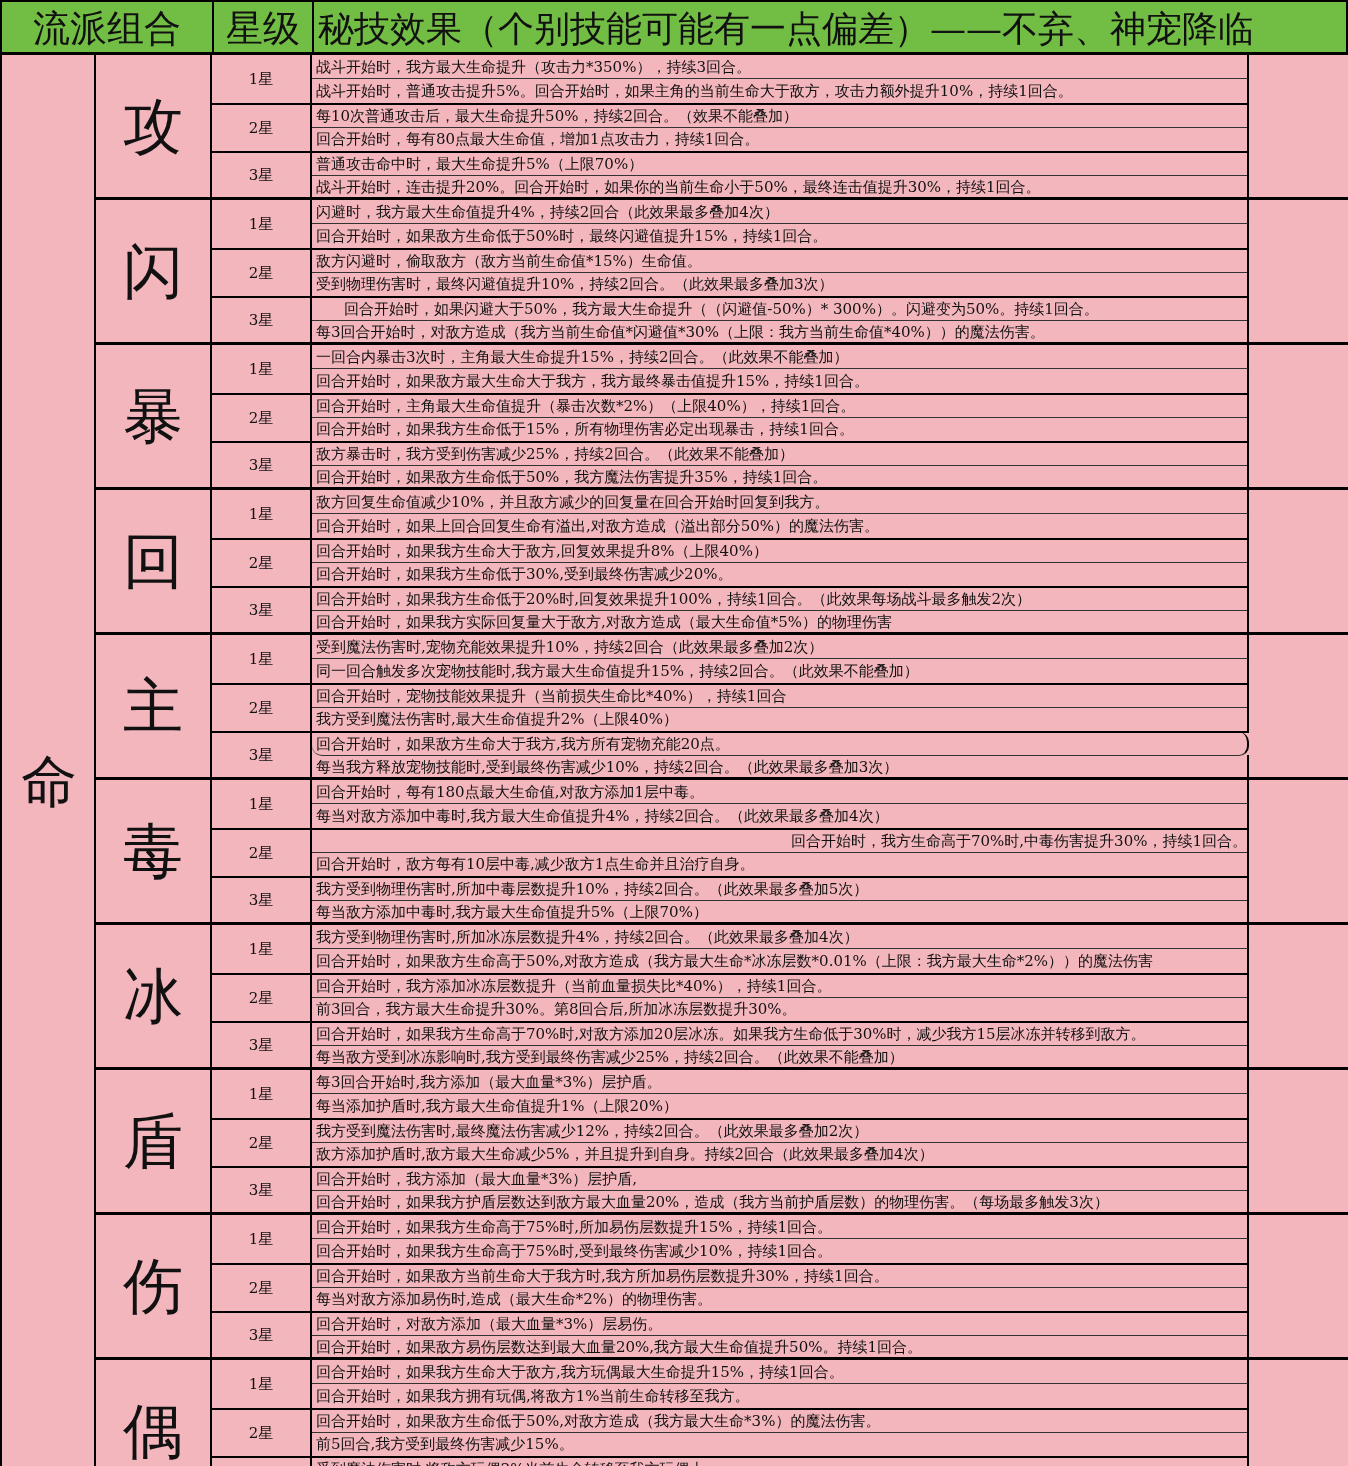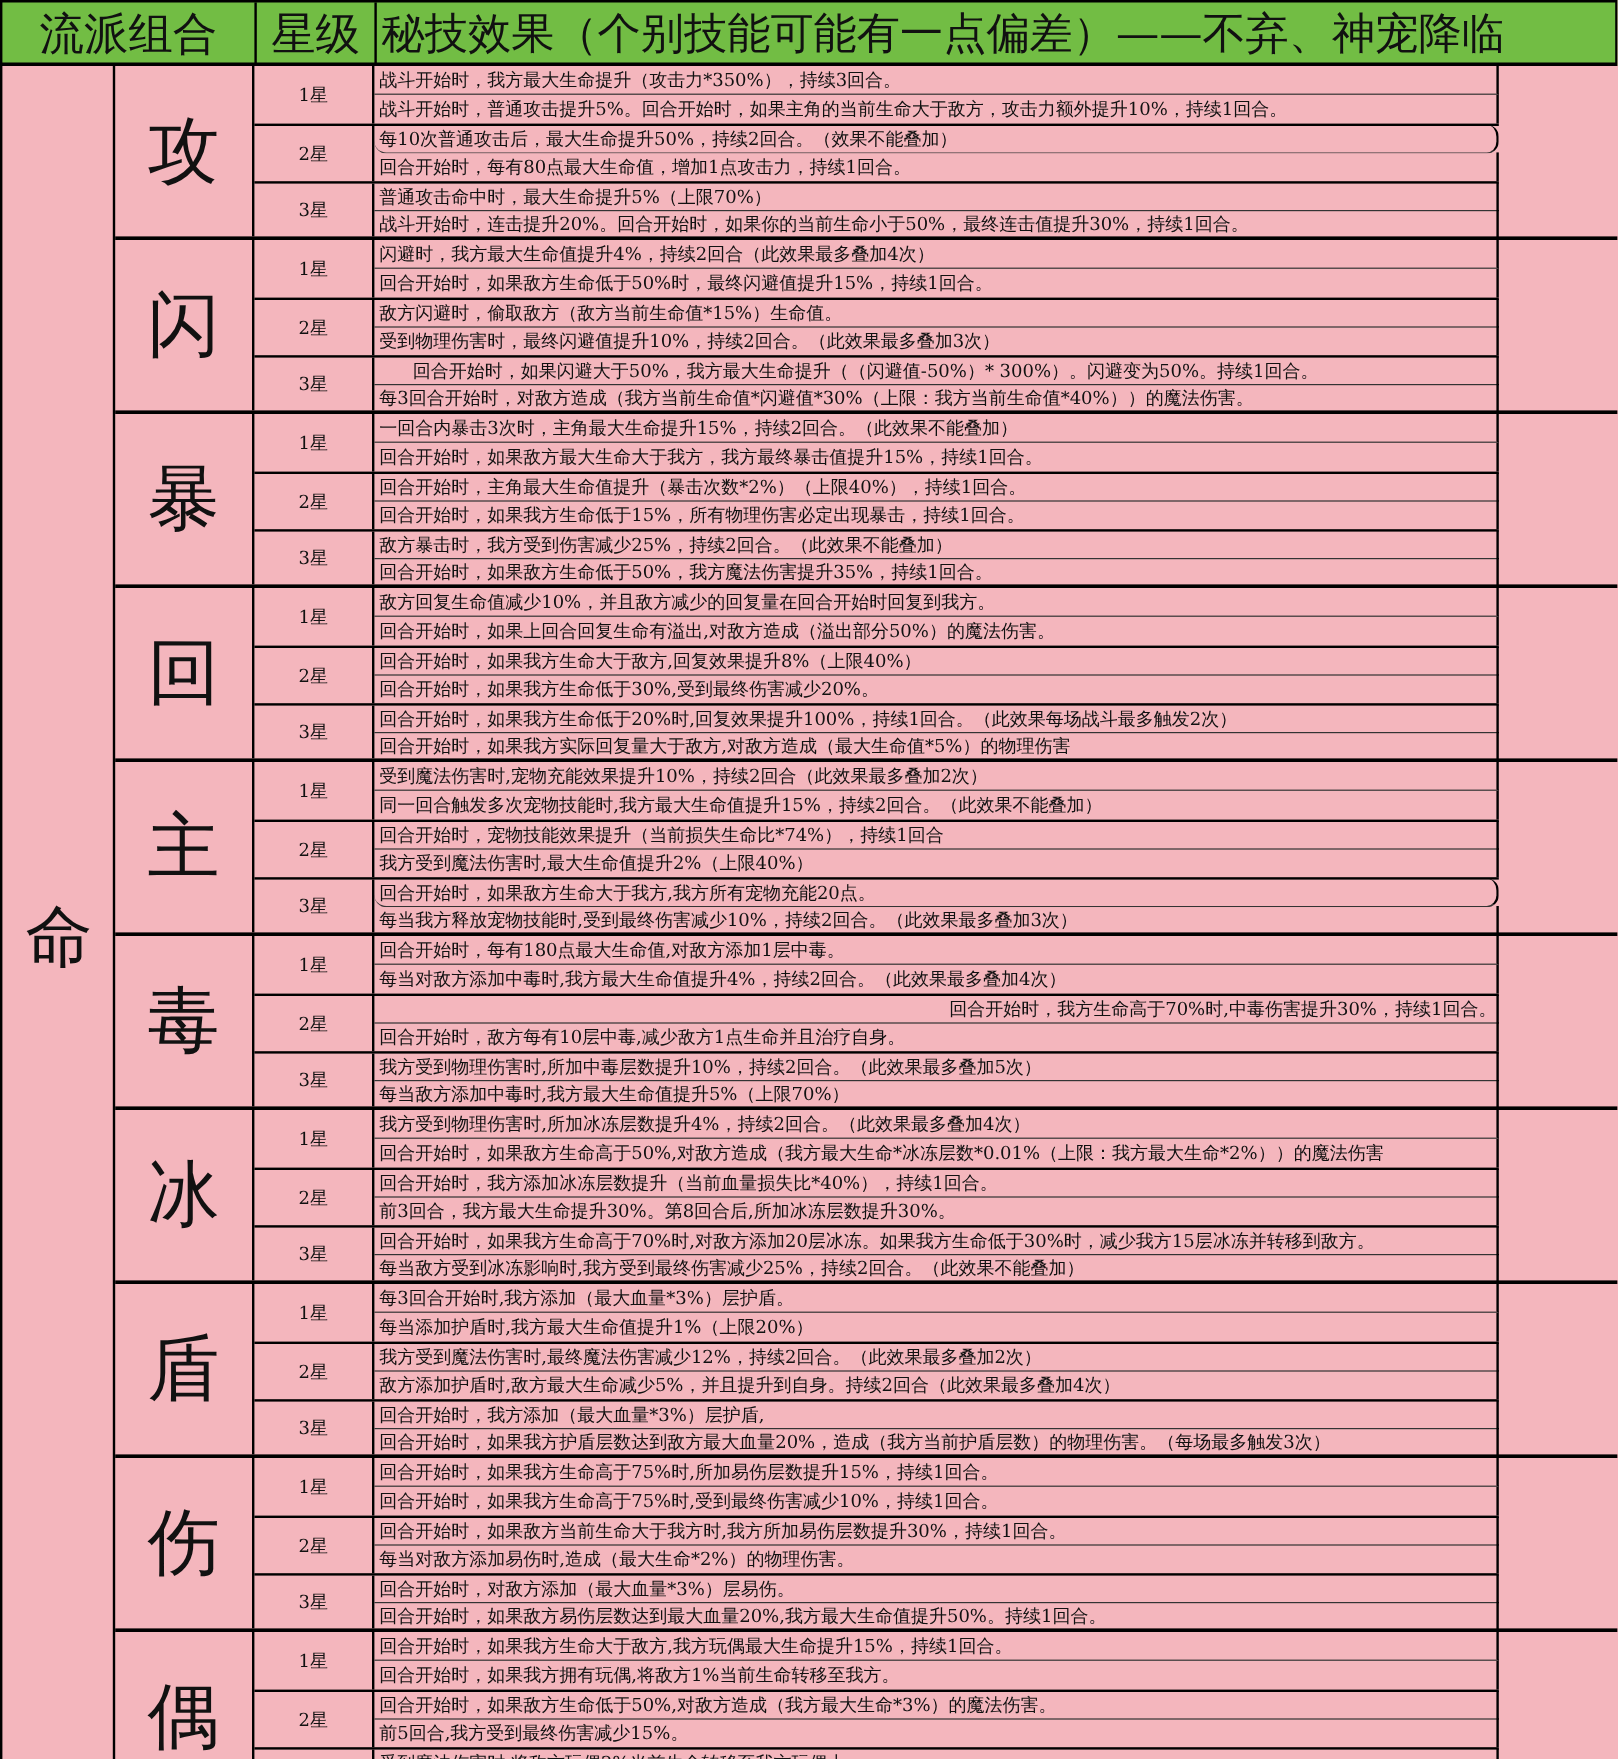--- a/index.html
+++ b/index.html
@@ -77,21 +77,21 @@
   <div id="groups">
       <div class="group" style="top: 55px;">
         <div class="gname">攻</div>
         <div class="tier" style="top: 0px; height: 48px;">
           <div class="tlabel">1星</div>
           <div class="line l1">战斗开始时，我方最大生命提升（攻击力*350%），持续3回合。</div>
           <div class="line l2">战斗开始时，普通攻击提升5%。回合开始时，如果主角的当前生命大于敌方，攻击力额外提升10%，持续1回合。</div>
         </div>
         <div class="tier" style="top: 48px; height: 48px; border-top: 2px solid rgb(0, 0, 0);">
           <div class="tlabel">2星</div>
-          <div class="line l1" style="top: -1px; border-radius: 10px;">每10次普通攻击后，最大生命提升50%，持续2回合。（效果不能叠加）</div>
+          <div class="line l1" style="top: -1px;">每10次普通攻击后，最大生命提升50%，持续2回合。（效果不能叠加）</div>
           <div class="line l2" style="top: 22px;">回合开始时，每有80点最大生命值，增加1点攻击力，持续1回合。</div>
         </div>
         <div class="tier" style="top: 96px; height: 46px; border-top: 2px solid rgb(0, 0, 0);">
           <div class="tlabel">3星</div>
           <div class="line l1" style="top: -1px;">普通攻击命中时，最大生命提升5%（上限70%）</div>
           <div class="line l2" style="top: 22px;">战斗开始时，连击提升20%。回合开始时，如果你的当前生命小于50%，最终连击值提升30%，持续1回合。</div>
         </div>
       </div>
       <div class="group" style="top: 200px;">
         <div class="gname">闪</div>
@@ -149,21 +149,21 @@
       </div>
       <div class="group" style="top: 635px;">
         <div class="gname">主</div>
         <div class="tier" style="top: 0px; height: 48px;">
           <div class="tlabel">1星</div>
           <div class="line l1">受到魔法伤害时,宠物充能效果提升10%，持续2回合（此效果最多叠加2次）</div>
           <div class="line l2">同一回合触发多次宠物技能时,我方最大生命值提升15%，持续2回合。（此效果不能叠加）</div>
         </div>
         <div class="tier" style="top: 48px; height: 48px; border-top: 2px solid rgb(0, 0, 0);">
           <div class="tlabel">2星</div>
-          <div class="line l1" style="top: -1px;">回合开始时，宠物技能效果提升（当前损失生命比*74%），持续1回合</div>
+          <div class="line l1" style="top: -1px;">回合开始时，宠物技能效果提升（当前损失生命比*40%），持续1回合</div>
           <div class="line l2" style="top: 22px;">我方受到魔法伤害时,最大生命值提升2%（上限40%）</div>
         </div>
         <div class="tier" style="top: 96px; height: 46px; border-top: 2px solid rgb(0, 0, 0);">
           <div class="tlabel">3星</div>
           <div class="line l1" style="top: -1px; border-radius: 10px;">回合开始时，如果敌方生命大于我方,我方所有宠物充能20点。</div>
           <div class="line l2" style="top: 22px;">每当我方释放宠物技能时,受到最终伤害减少10%，持续2回合。（此效果最多叠加3次）</div>
         </div>
       </div>
       <div class="group" style="top: 780px;">
         <div class="gname">毒</div>

